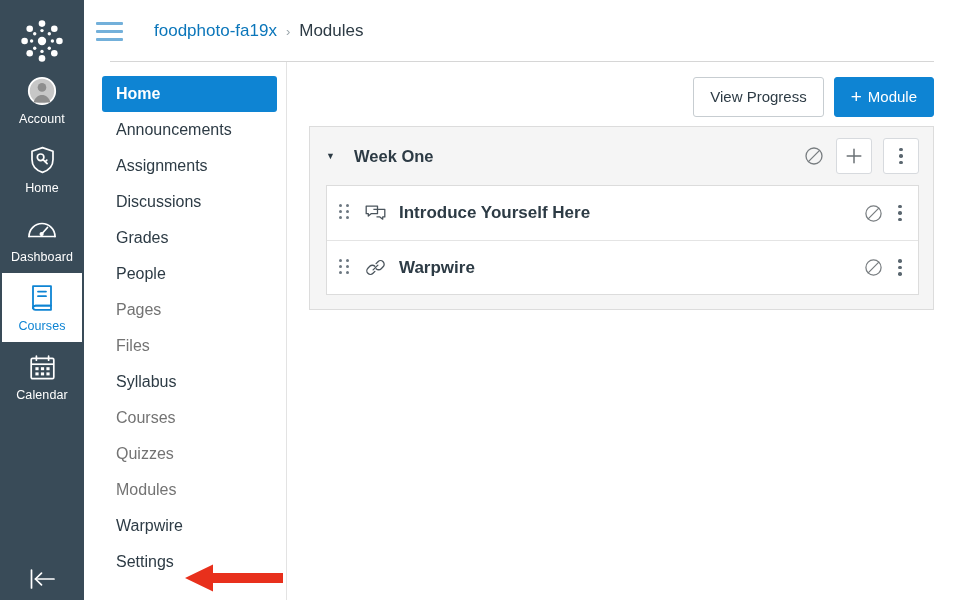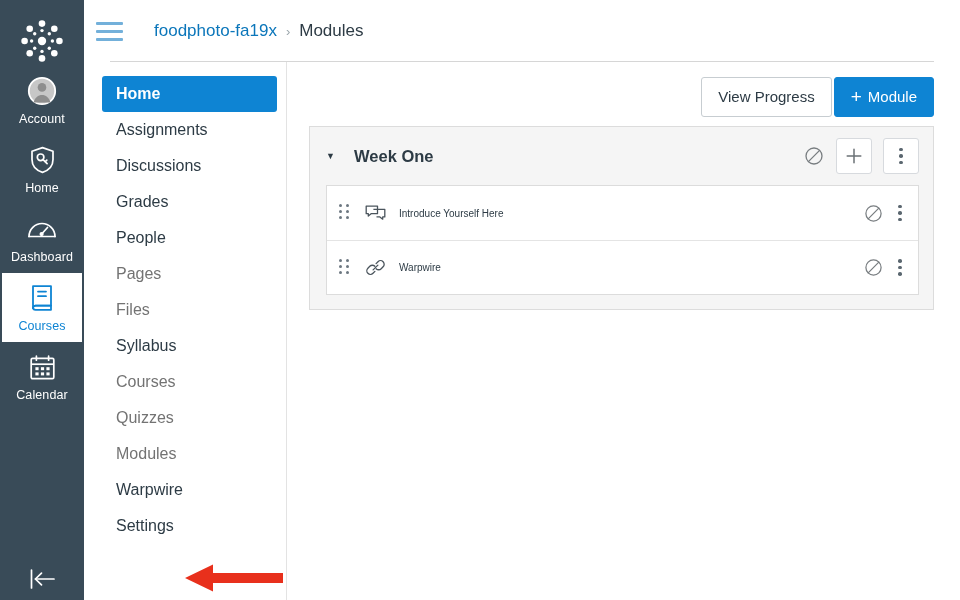--- a/index.html
+++ b/index.html
@@ -202,21 +202,21 @@
     display: flex;
     flex-direction: column;
   }
 
   .mod-toolbar {
     height: 64px;
     flex: 0 0 64px;
     display: flex;
     align-items: center;
     justify-content: flex-end;
-    gap: 2px;
+    gap: 10px;
     padding-top: 6px;
   }
 
   .btn {
     font-family: "Liberation Sans", sans-serif;
     font-size: 15px;
     line-height: 18px;
     border-radius: 3px;
     padding: 10px 16px;
     cursor: pointer;
@@ -338,22 +338,22 @@
   .mi-type-icon {
     width: 22px;
     height: 22px;
     display: flex;
     align-items: center;
     justify-content: center;
     flex: 0 0 auto;
     margin-right: 13px;
   }
   .mi-title {
-    font-size: 10px;
-    font-weight: normal;
+    font-size: 17px;
+    font-weight: bold;
     color: #2d3b45;
     flex: 1 1 auto;
     min-width: 0;
     overflow: hidden;
     text-overflow: ellipsis;
     white-space: nowrap;
     cursor: pointer;
   }
   .mi-actions {
     display: flex;
@@ -505,20 +505,21 @@
         <a class="crumb-link" href="#">foodphoto-fa19x</a>
         <span class="crumb-sep">›</span>
         <span class="crumb-cur">Modules</span>
       </div>
     </div>
 
     <div class="content-row">
 
       <nav class="course-nav">
         <a class="cn-item active" href="#">Home</a>
+        <a class="cn-item" href="#">Announcements</a>
         <a class="cn-item" href="#">Assignments</a>
         <a class="cn-item" href="#">Discussions</a>
         <a class="cn-item" href="#">Grades</a>
         <a class="cn-item" href="#">People</a>
         <a class="cn-item dim" href="#">Pages</a>
         <a class="cn-item dim" href="#">Files</a>
         <a class="cn-item" href="#">Syllabus</a>
         <a class="cn-item dim" href="#">Courses</a>
         <a class="cn-item dim" href="#">Quizzes</a>
         <a class="cn-item dim" href="#">Modules</a>

